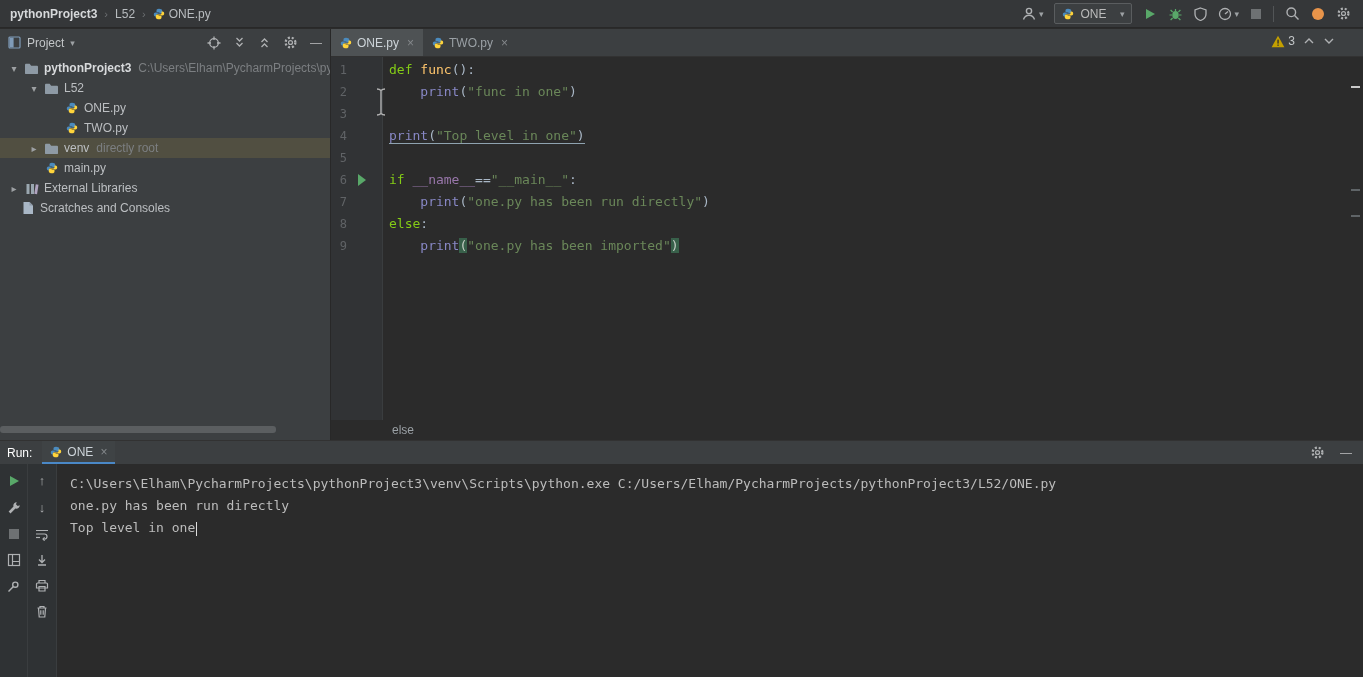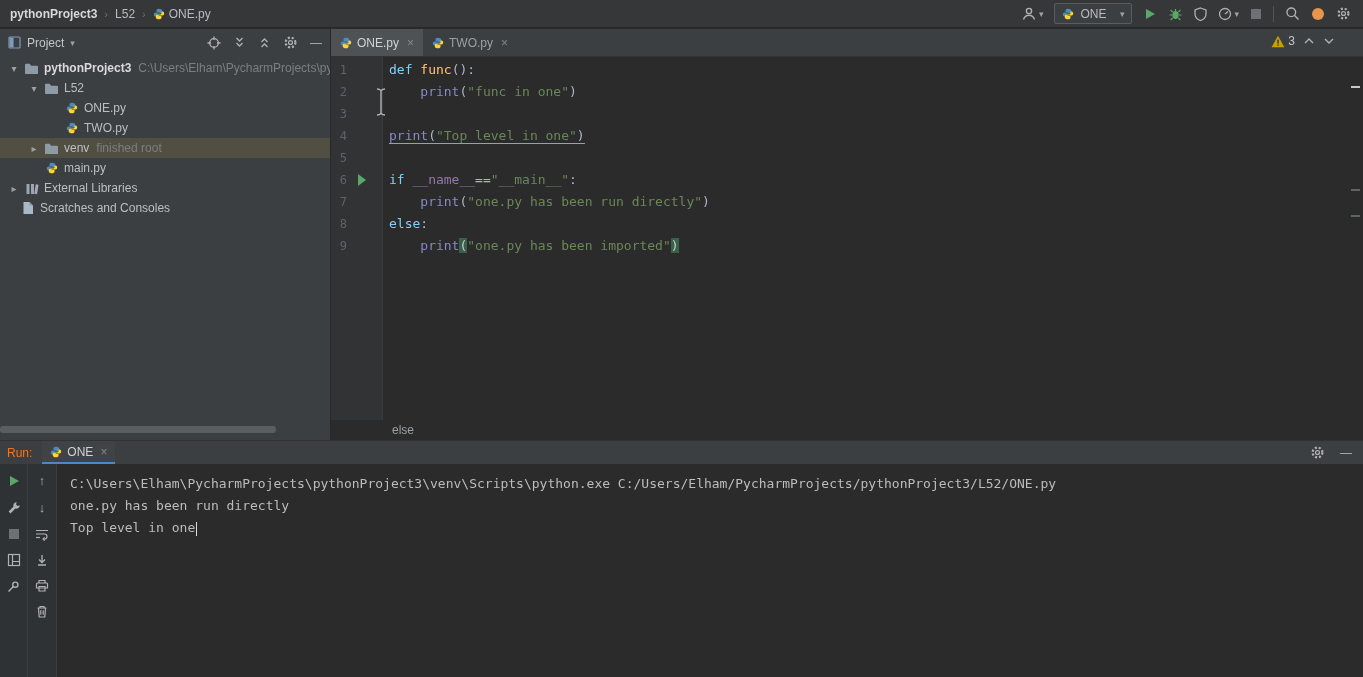--- a/index.html
+++ b/index.html
@@ -47,38 +47,38 @@
   .tab .close{color:#84888b;margin-left:3px;font-size:12px}
   .code-wrap{position:absolute;left:0;top:28px;right:0;bottom:20px;overflow:hidden;
              font-family:"DejaVu Sans Mono","Liberation Mono",monospace;font-size:13px;line-height:22px;padding-top:2px}
   .gutter-bg{position:absolute;left:0;top:0;bottom:0;width:52px;background:#313335;border-right:1px solid #3a3d3f}
   .code-line{display:flex;height:22px;position:relative}
   .ln{width:16px;flex:none;text-align:right;color:#606366;font-size:12px}
   .gslot{width:36px;flex:none;position:relative}
   .runarrow{position:absolute;left:11px;top:5px;width:0;height:0;cursor:pointer;
             border-left:8px solid #59A869;border-top:6px solid transparent;border-bottom:6px solid transparent}
   .lcontent{white-space:pre;color:#A9B7C6;padding-left:6px}
-  .tk-kw{color:#7dd3fc}
+  .tk-kw{color:#84cc16}
   .tk-fn{color:#FFC66D}
   .tk-bi{color:#8888C6}
   .tk-str{color:#6A8759}
   .tk-pl{color:#A9B7C6}
   .tk-dun{color:#9876AA}
   .tk-brace{background:#38604a;color:#c4ccc4}
   .ugroup{border-bottom:1px solid #8fa3b0}
   .inspect{position:absolute;top:5px;right:28px;display:flex;align-items:center;gap:8px;color:#c3c6c8;font-size:12px}
   .smark{position:absolute;right:3px;width:9px;height:2px}
   .ed-crumb{position:absolute;left:0;right:0;bottom:0;height:20px;display:flex;align-items:center;
             padding-left:61px;color:#9aa0a5;background:#2b2b2b}
   .ibeam{position:absolute;left:44px;top:30px;opacity:.85}
 
   
   .run{position:absolute;left:0;top:440px;width:1363px;height:237px;background:#2b2b2b;border-top:1px solid #323232}
   .run-header{height:23px;background:#3c3f41;display:flex;align-items:stretch;padding:0 7px;gap:10px}
-  .run-title{color:#f97316;display:flex;align-items:center}
+  .run-title{color:#ffffff;display:flex;align-items:center}
   .run-tab{display:flex;align-items:center;gap:5px;padding:0 8px;color:#cdd4d9;background:#3f4345;
            border-bottom:2px solid #4A88C7;cursor:pointer}
   .run-tab .close{color:#84888b;margin-left:2px}
   .run-right{margin-left:auto;display:flex;align-items:center;gap:15px;padding-right:4px}
   .run-body{position:absolute;left:0;top:23px;right:0;bottom:0}
   .run-toolbar{position:absolute;left:0;top:0;bottom:0;width:57px;background:#2f3234;border-right:1px solid #3a3d3f;display:flex}
   .tcol{width:28px;display:flex;flex-direction:column;align-items:center;padding-top:10px;gap:13px}
   .tcol.first{border-right:1px solid #3a3d3f}
   .t-arrow{color:#AFB1B3;font-size:13px;line-height:14px;cursor:pointer}
   .console{position:absolute;left:57px;top:0;right:0;bottom:0;padding:9px 0 0 13px;
@@ -259,21 +259,21 @@
           <span class="rlabel">TWO.py</span>
         </div>
         <div class="trow selected" style="padding-left: 26px;">
           <span class="arrow">▸</span>
           <span class="ricon">
             <svg width="15" height="13" viewBox="0 0 16 14">
               <path d="M1 3c0-.6.4-1 1-1h4l1.6 2H14c.6 0 1 .4 1 1v7c0 .6-.4 1-1 1H2c-.6 0-1-.4-1-1V3z" fill="#8E9AA5"></path>
             </svg>
           </span>
           <span class="rlabel">venv</span>
-          <span class="rnote">finished root</span>
+          <span class="rnote">directly root</span>
         </div>
         <div class="trow" style="padding-left: 26px;">
           <span class="arrow"></span>
           <span class="ricon">
             <svg width="12" height="12" viewBox="0 0 12 12">
               <path d="M6 .8C4.2.8 3.5 1.6 3.5 2.6V4h2.9v.5H2.5C1.5 4.5.8 5.2.8 6.5S1.5 8.5 2.5 8.5h1V7.1c0-.9.8-1.7 1.8-1.7h2.5c.8 0 1.4-.6 1.4-1.4V2.6C9.2 1.6 7.8.8 6 .8z" fill="#4B8BBE"></path>
               <path d="M6 11.2c1.8 0 2.5-.8 2.5-1.8V8H5.6v-.5h3.9c1 0 1.7-.7 1.7-2S10.5 3.5 9.5 3.5h-1v1.4c0 .9-.8 1.7-1.8 1.7H4.2c-.8 0-1.4.6-1.4 1.4v1.4c0 1 1.4 1.8 3.2 1.8z" fill="#FFD43B"></path>
             </svg>
           </span>
           <span class="rlabel">main.py</span>

